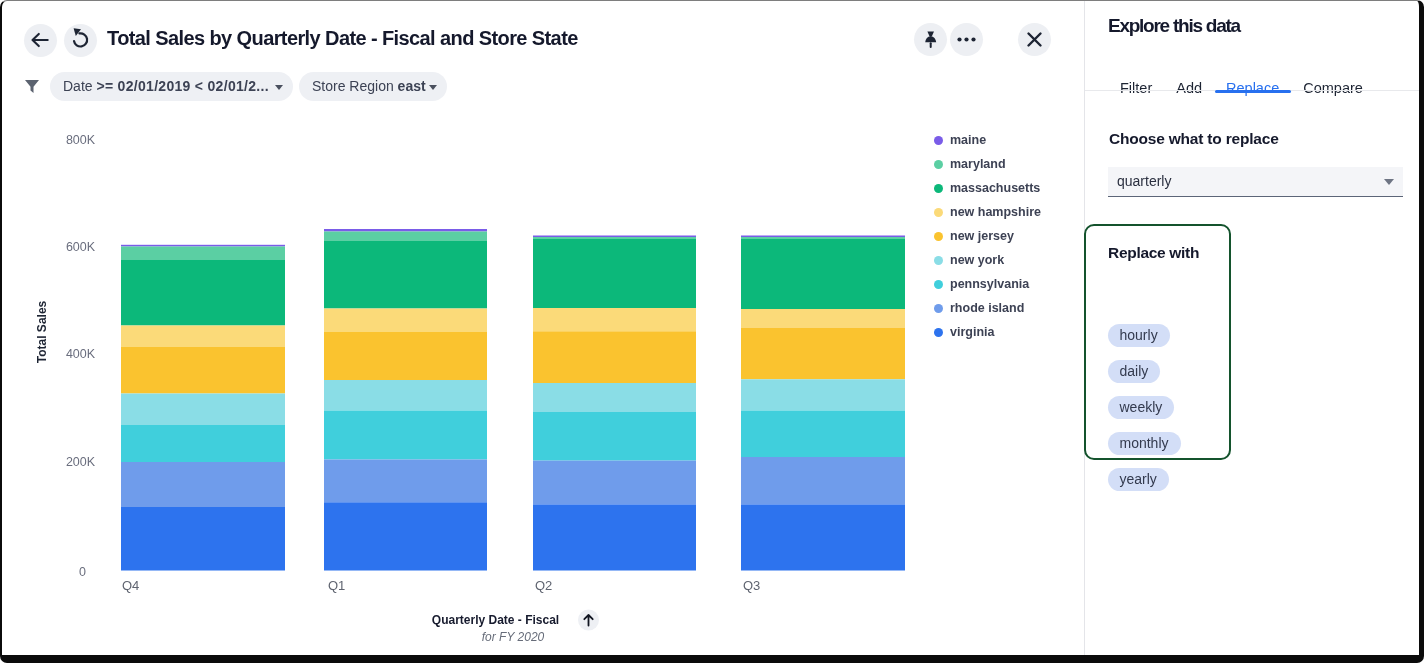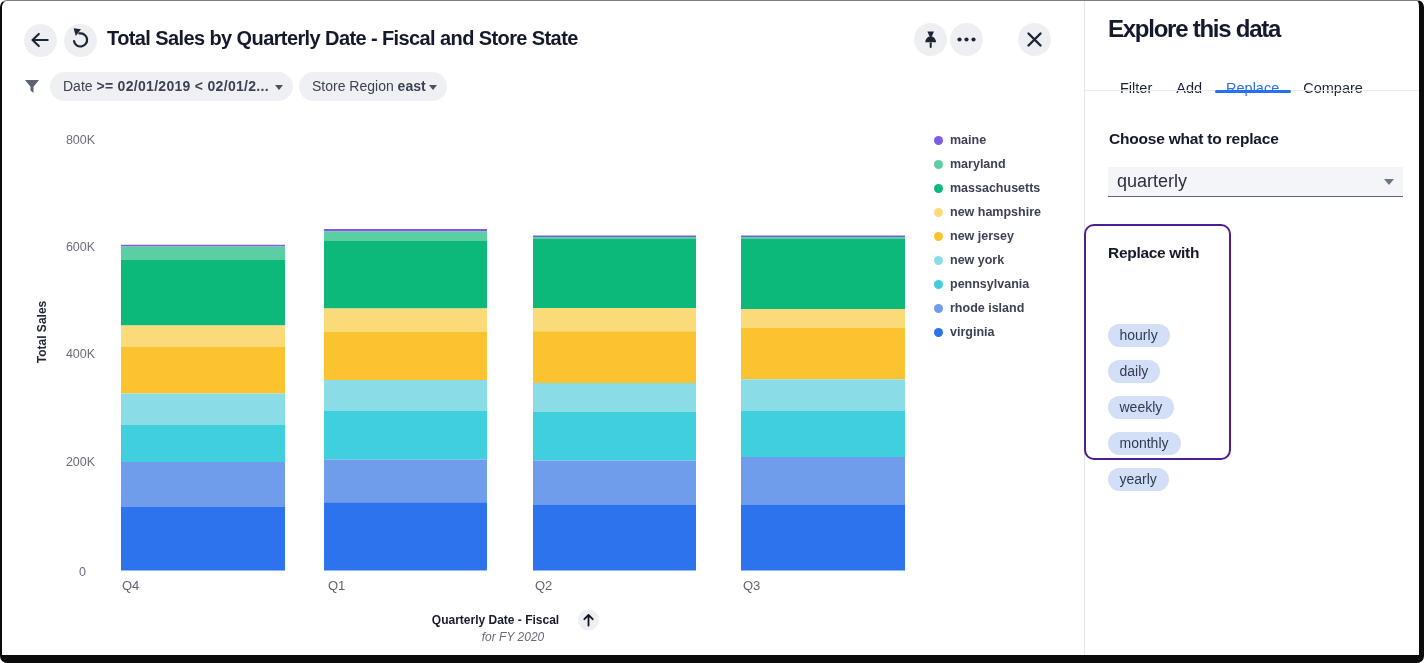--- a/index.html
+++ b/index.html
@@ -12,31 +12,31 @@
   .title { position:absolute; left:107px; top:27px; font-size:20px; font-weight:bold; color:#15192c; letter-spacing:-0.6px; }
   .pill { position:absolute; height:29px; border-radius:14.5px; background:#eef0f4; color:#3c4254;
           font-size:14px; line-height:29px; white-space:nowrap; padding:0 13px; }
   .caret { display:inline-block; width:0; height:0; border-left:4.5px solid transparent; border-right:4.5px solid transparent;
            border-top:5px solid #4a505e; margin-left:8px; vertical-align:middle; margin-top:-2px; }
   .legend { position:absolute; left:934px; top:128px; }
   .legrow { height:24px; display:flex; align-items:center;font-weight:bold; }
   .dot { width:9px; height:9px; border-radius:50%; margin-right:7px; flex:none; }
   .legrow span { font-size:12.5px; color:#3d4254; }
   .divider { position:absolute; left:1084px; top:1px; width:1px; height:654px; background:#e4e5e9; }
-  .panel-h { position:absolute; left:1108px; top:15px; font-size:24px; font-weight:bold; color:#15192c; letter-spacing:-1.25px; }
+  .panel-h { position:absolute; left:1108px; top:15px; font-size:19px; font-weight:bold; color:#15192c; letter-spacing:-1.25px; }
   .tabs { position:absolute; left:1120px; top:80px; display:flex; gap:24px; font-size:14.5px; color:#1d2433; }
   .tabs .active { color:#2770ef; }
   .tabline { position:absolute; left:1085px; top:90px; width:334px; height:1px; background:#e8e9ec; }
   .tabunder { position:absolute; left:1215px; top:90px; width:76px; height:3px; background:#2770ef; border-radius:2px; }
   .choose { position:absolute; left:1109px; top:130px; font-size:15.5px; font-weight:bold; color:#15192c; letter-spacing:-0.2px; }
   .select { position:absolute; left:1108px; top:167px; width:294.5px; height:30px; background:#f4f5f8;
-            border-bottom:1.5px solid #5c6578; font-size:18px; color:#2b3040; line-height:29px; padding:0 9px; }
+            border-bottom:1.5px solid #5c6578; font-size:14px; color:#2b3040; line-height:29px; padding:0 9px; }
   .select .caret { position:absolute; right:9px; top:12px; margin:0; border-left:5.5px solid transparent;
                    border-right:5.5px solid transparent; border-top:6.5px solid #6e7584; }
-  .rbox { position:absolute; left:1084px; top:224px; width:147px; height:236px; border:2px solid #4c1d95; border-radius:10px; background:#fff; }
+  .rbox { position:absolute; left:1084px; top:224px; width:147px; height:236px; border:2px solid #14532d; border-radius:10px; background:#fff; }
   .rbox h3 { position:absolute; left:22px; top:18px; font-size:15.5px; font-weight:bold; color:#15192c; letter-spacing:-0.3px; }
   .chip { position:absolute; left:21.5px; height:23px; border-radius:11.5px; background:#d3def7; color:#333a4e;
           font-size:14px; line-height:23px; padding:0 12px; white-space:nowrap;margin-top:42px; }
 </style>
 </head>
 <body>
 <div class="page">
 
   <div class="circbtn" style="left:24px; top:24px;"></div>
   <div class="circbtn" style="left:64px; top:24px;"></div>

